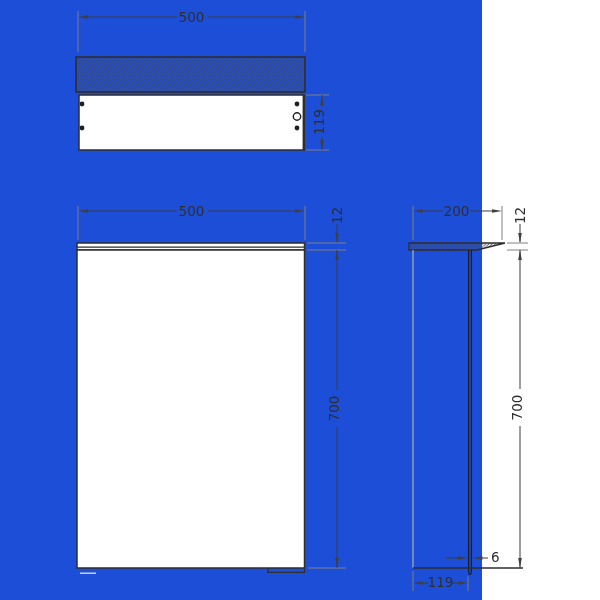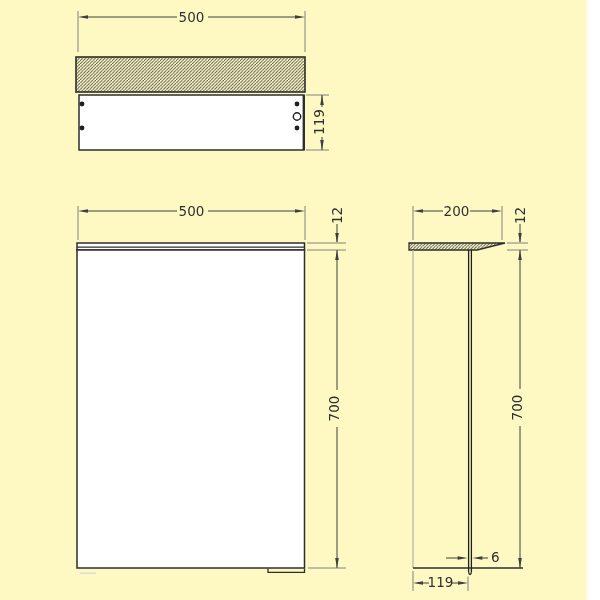--- a/index.html
+++ b/index.html
@@ -1,16 +1,16 @@
 <!DOCTYPE html>
 <html><head>
 <meta charset="utf-8">
 <style>
   html,body{margin:0;padding:0;background:#ffffff;}
-  .stage{width:587px;height:600px;position:relative;background:#fef9c3;}
+  .stage{width:482px;height:600px;position:relative;background:#1d4ed8;}
   svg{display:block;}
   .ext{stroke:#808080;stroke-width:1;fill:none;}
   .dim{stroke:#3f3f3f;stroke-width:1;fill:none;}
   .obj{stroke:#2e2e2e;stroke-width:1.5;fill:#ffffff;}
   .objl{stroke:#2e2e2e;stroke-width:1.3;fill:none;}
   .thick{stroke:#2e2e2e;stroke-width:2.4;fill:none;}
   .panel{stroke:#1e1e1e;stroke-width:1.3;fill:none;}
   .mirror{stroke:#b0b0b0;stroke-width:1.2;fill:none;}
   .faint{stroke:#d8d8d8;stroke-width:1.4;fill:none;}
   .arr{fill:#3f3f3f;stroke:none;}

